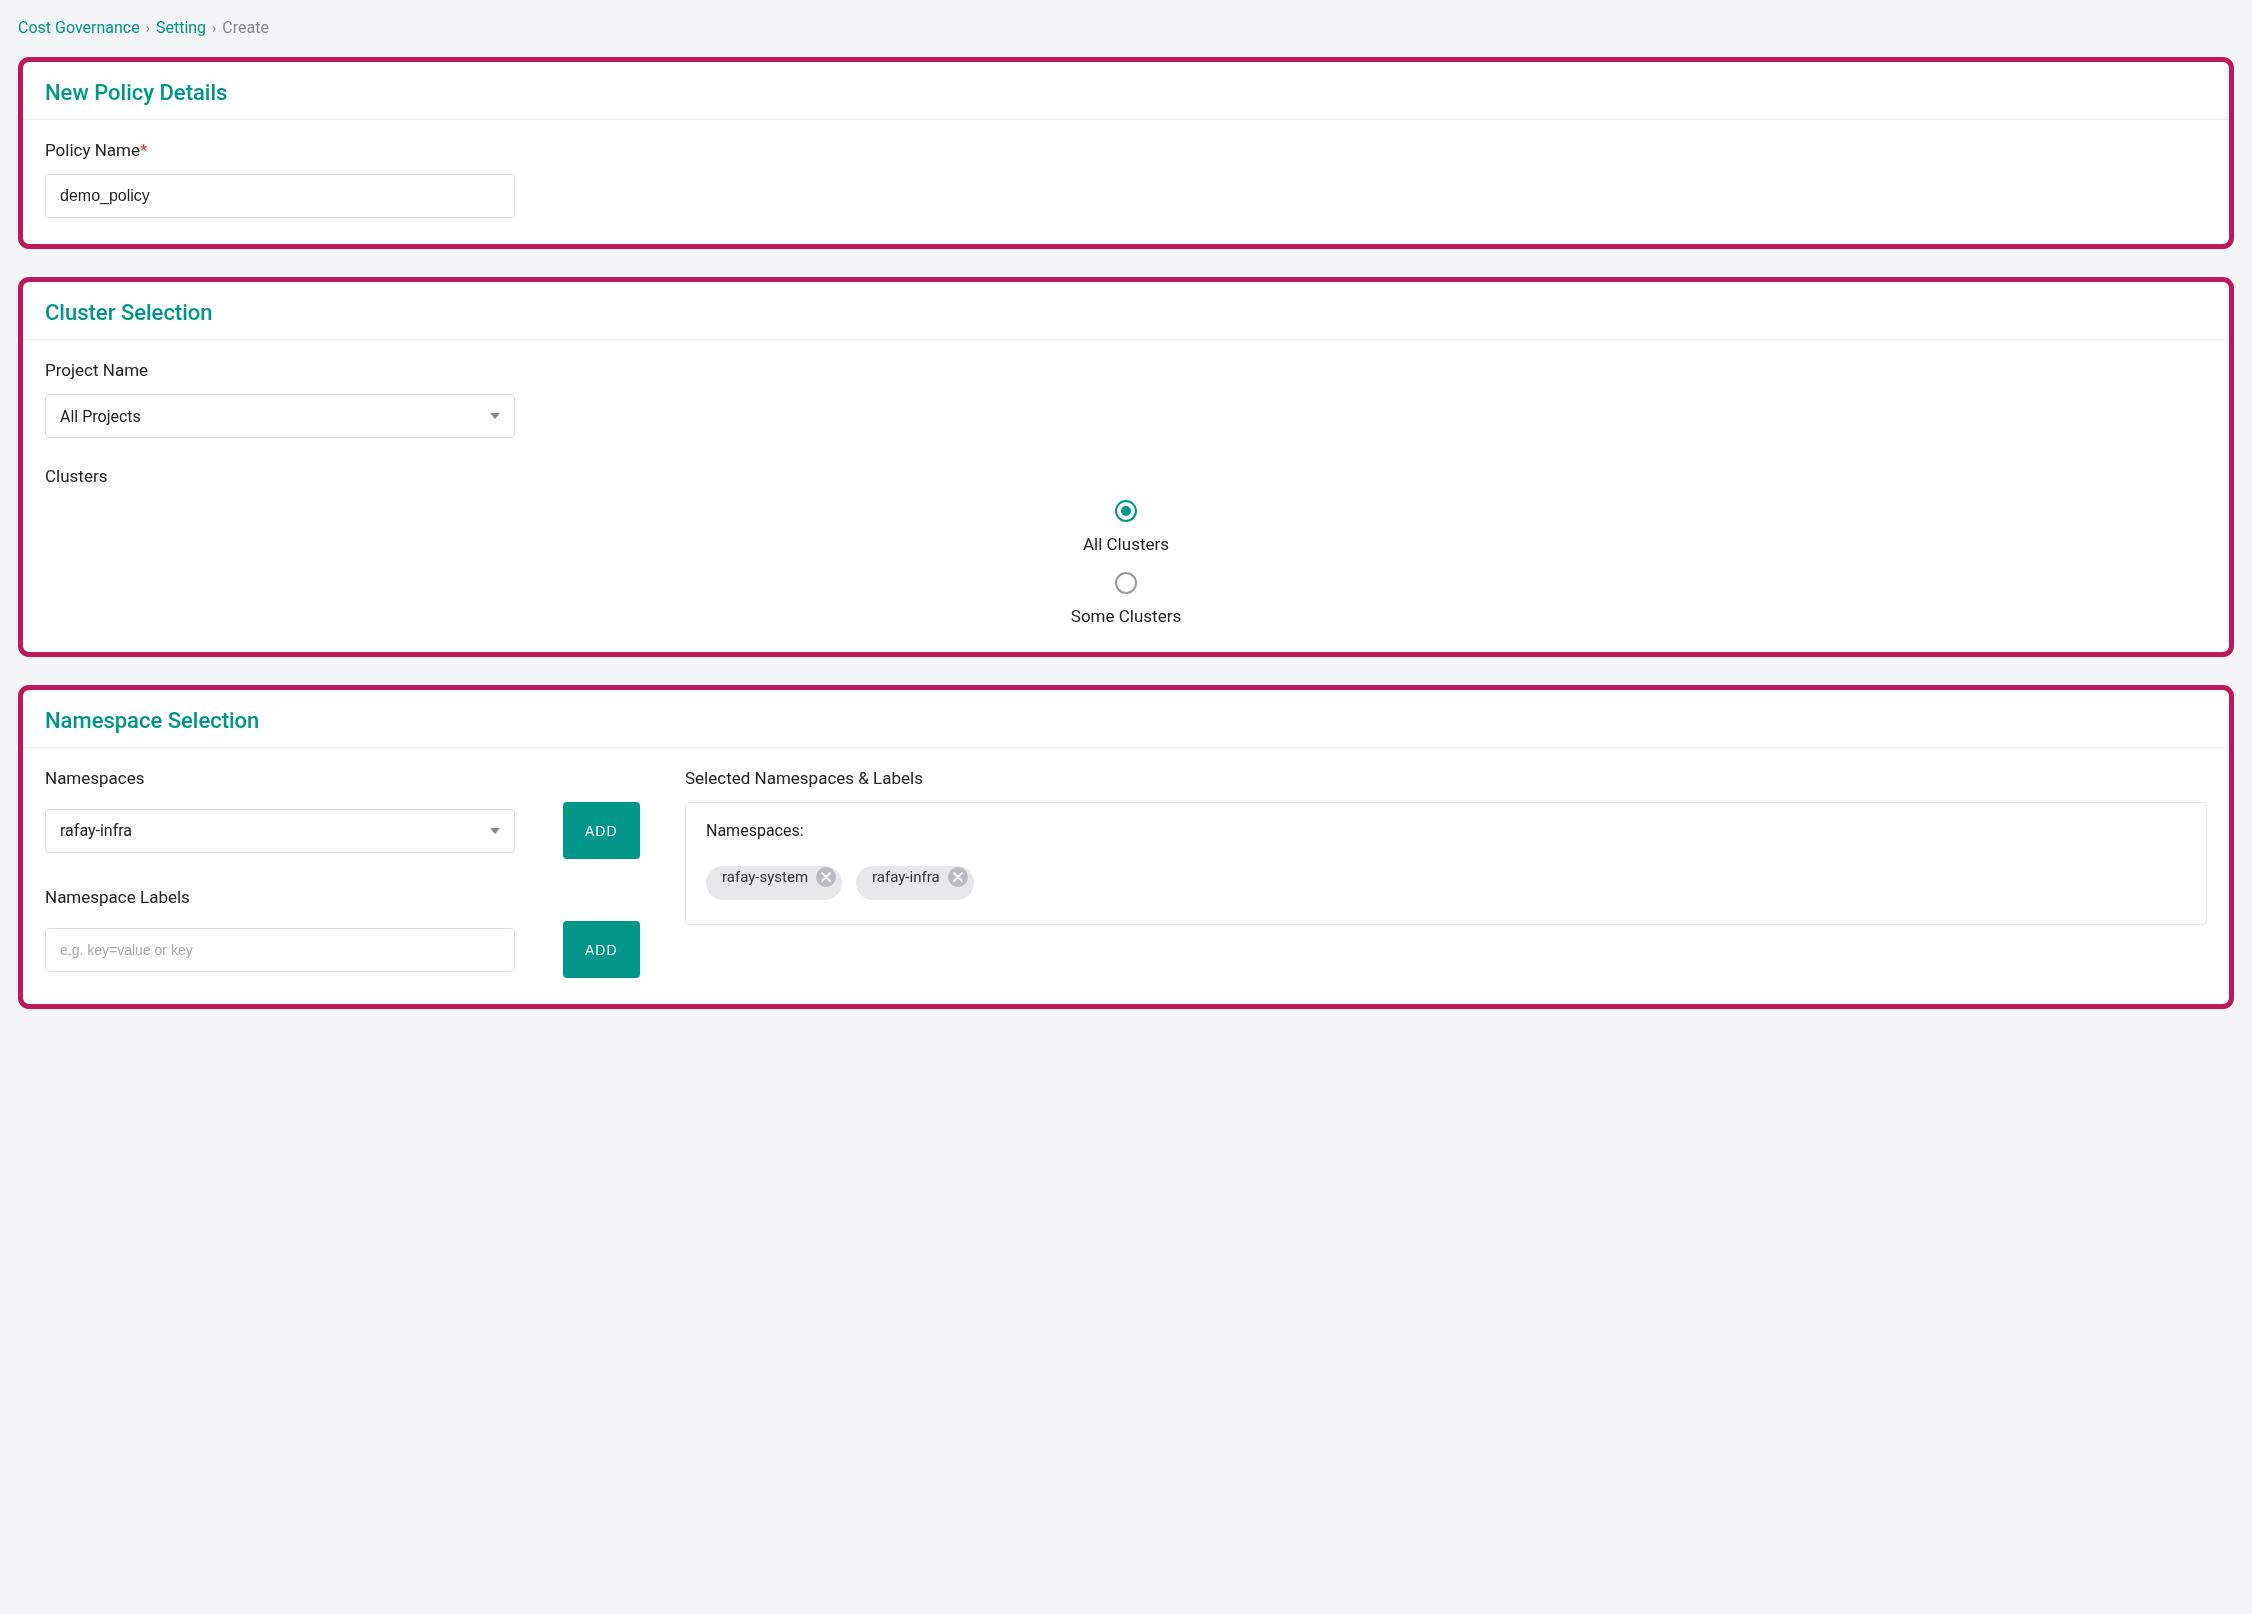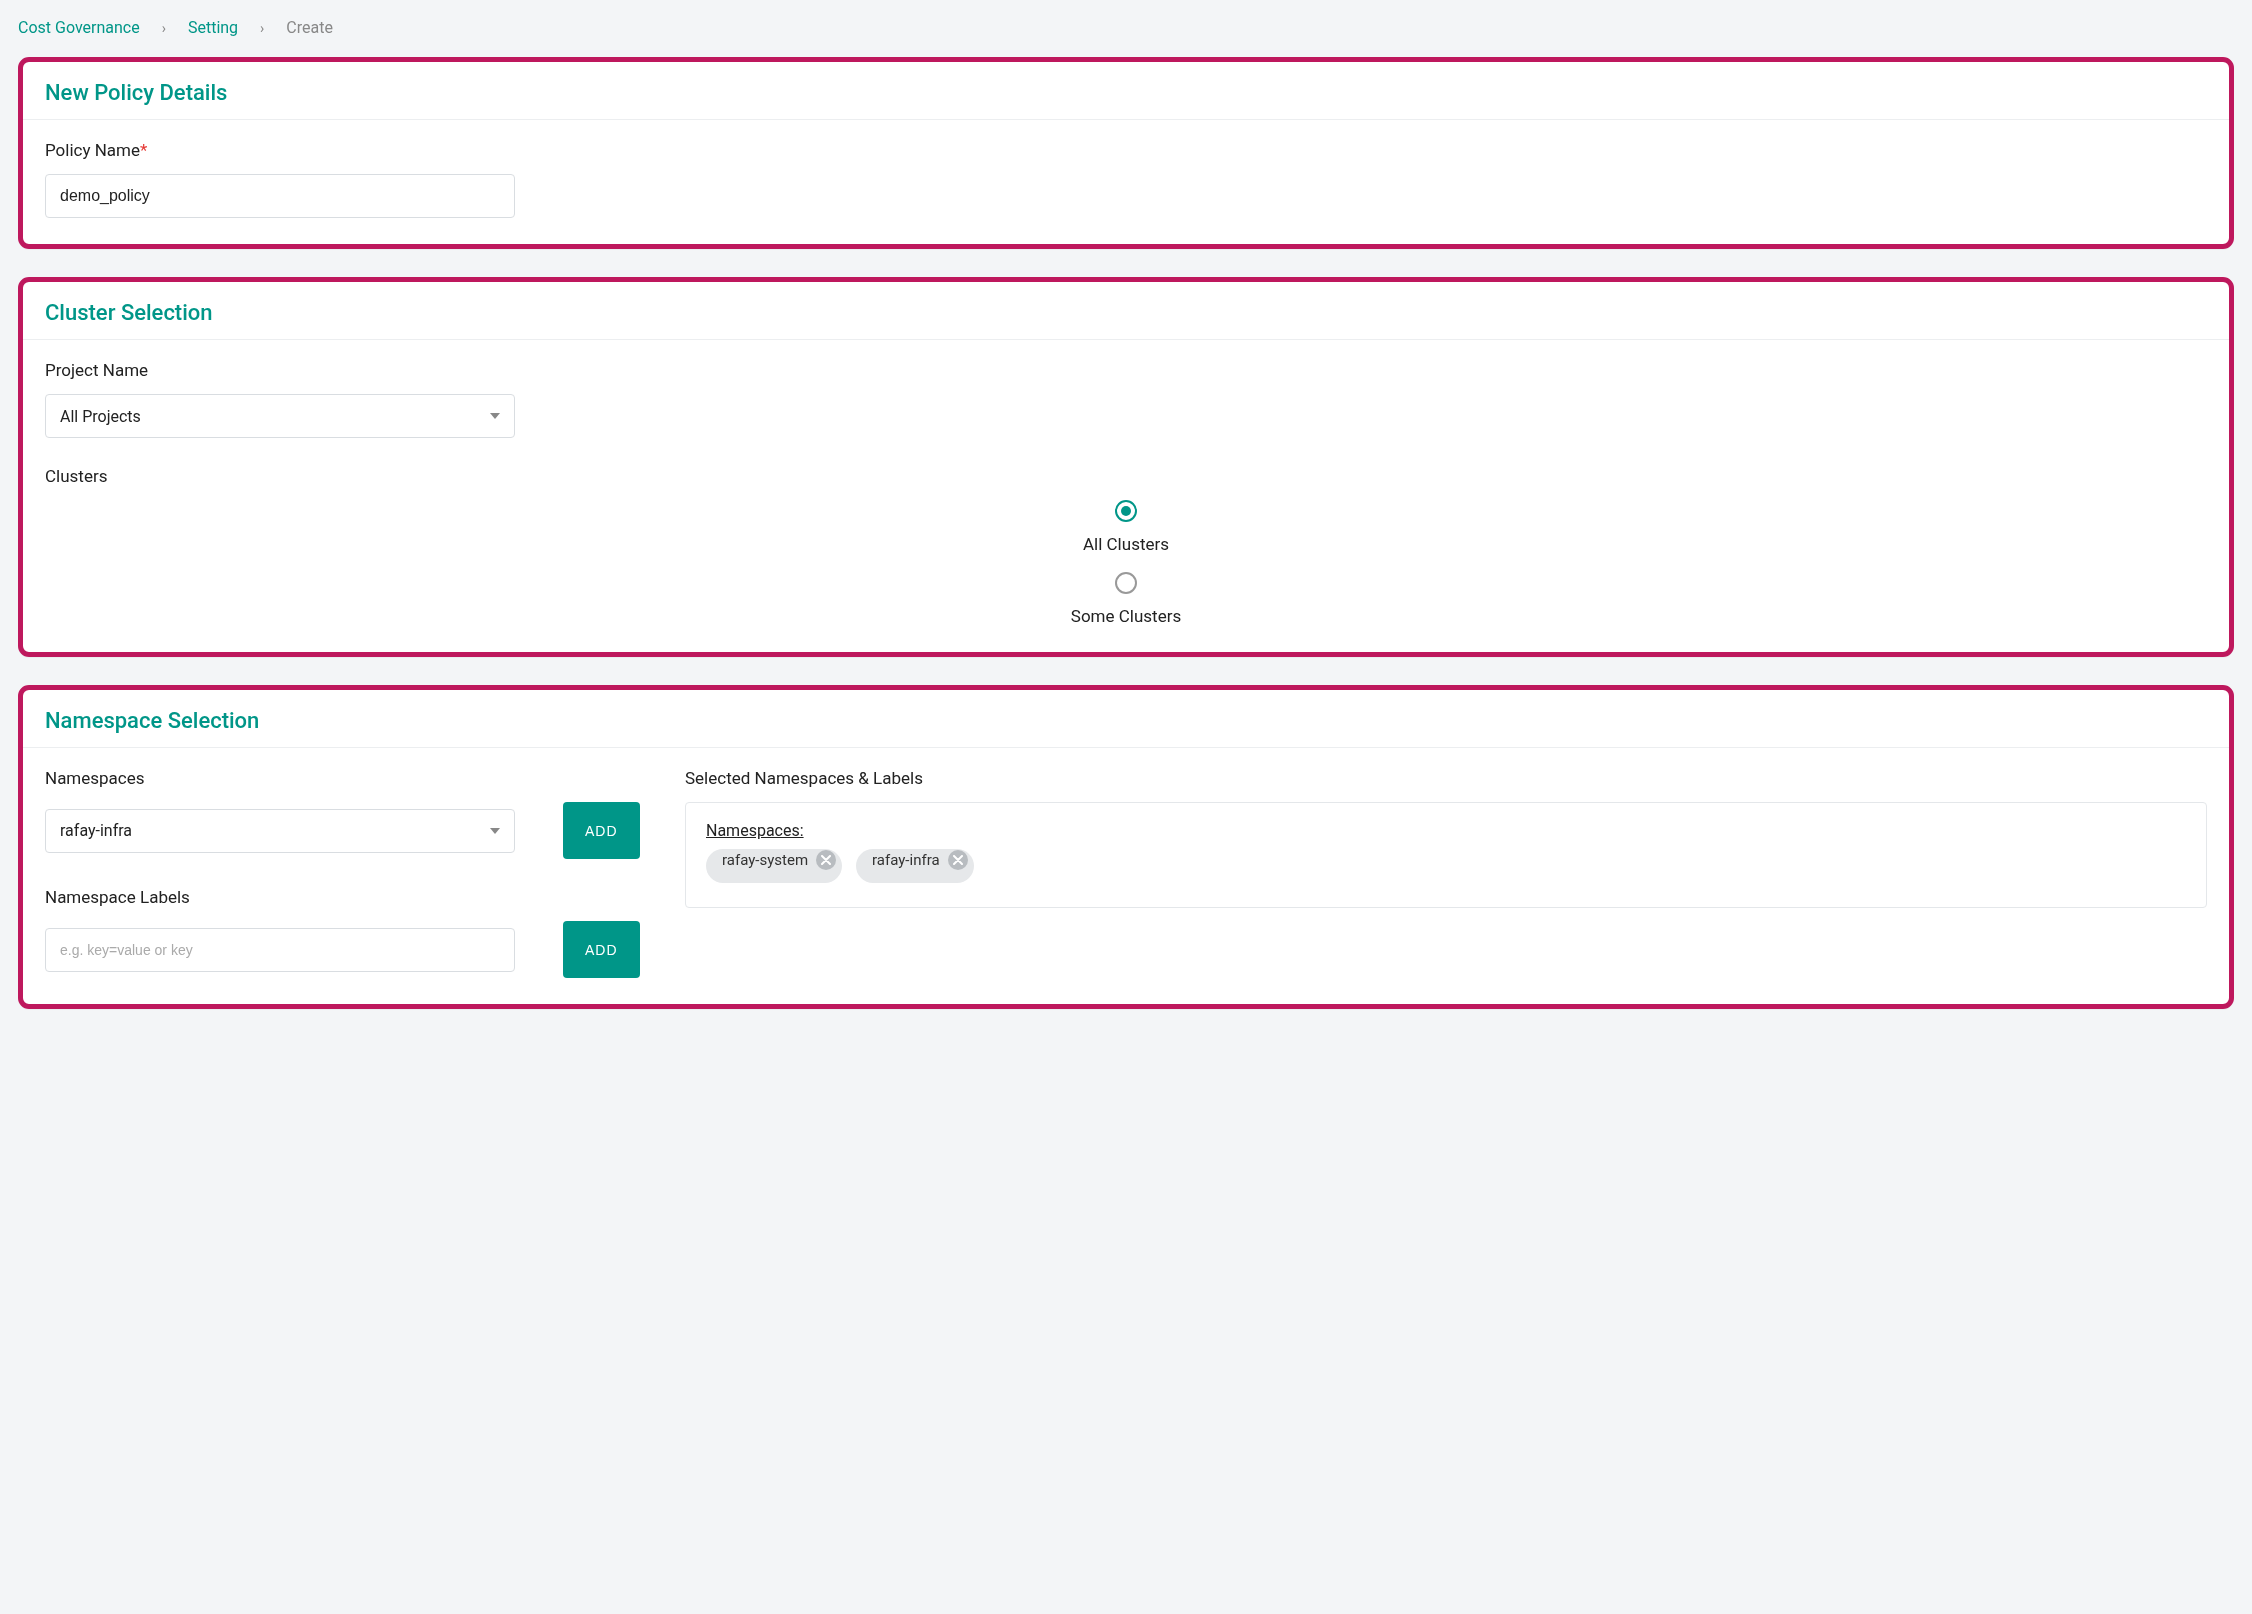--- a/index.html
+++ b/index.html
@@ -6,21 +6,21 @@
   body {
     font-family: -apple-system, BlinkMacSystemFont, "Segoe UI", Roboto, "Helvetica Neue", Arial, sans-serif;
     background: #f3f5f7;
     color: #222;
     font-size: 16px;
     padding: 18px 18px 30px 18px;
   }
   .breadcrumb {
     display: flex;
     align-items: center;
-    gap: 22px;
+    gap: 6px;
     margin-bottom: 20px;
     font-size: 16px;
   }
   .breadcrumb a {
     color: #009688;
     text-decoration: none;
     cursor: pointer;
   }
   .breadcrumb .sep {
     color: #888;
@@ -132,22 +132,21 @@
     cursor: pointer;
   }
   .selected-box {
     border: 1px solid #e4e7ea;
     border-radius: 4px;
     padding: 18px 20px 24px 20px;
     margin-top: 14px;
   }
   .selected-box .sub-label {
     font-size: 16px;
-    margin-bottom: 9px;
-    text-decoration: underline;
+    margin-bottom: 26px;
   }
   .chips { display: flex; flex-wrap: wrap; gap: 14px; }
   .chip {
     background: #e6e8ea;
     border-radius: 18px;
     height: 34px;
     display: flex;
     align-items: center;
     padding: 0 6px 12px 16px;
     gap: 8px;

